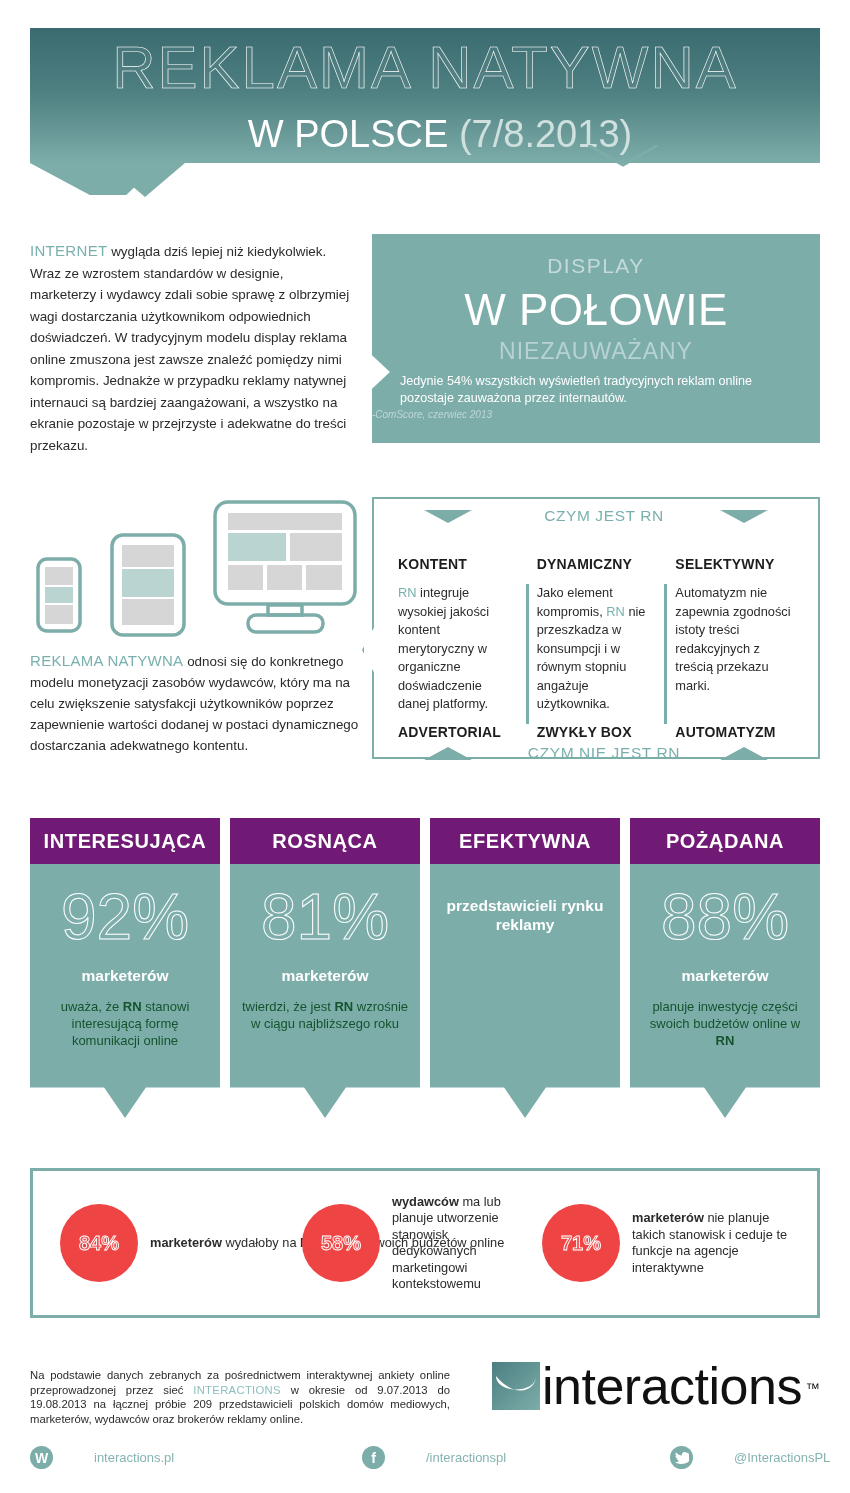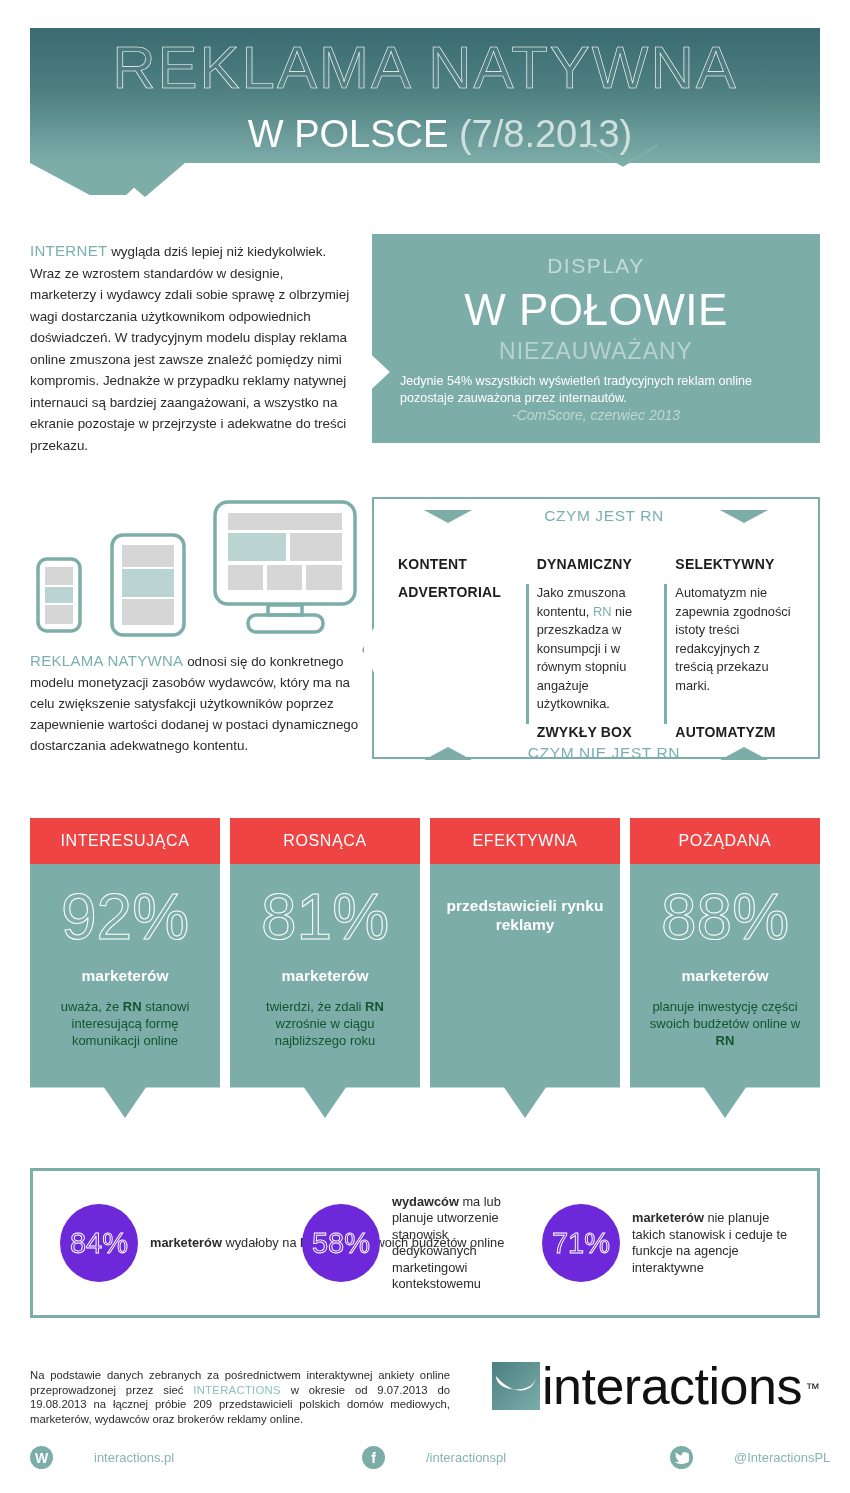--- a/index.html
+++ b/index.html
@@ -68,21 +68,21 @@
   }
   .db-eyebrow2 {
     text-align: center; color: rgba(255,255,255,0.45);
     font-size: 23px; letter-spacing: 1px; font-weight: 300; margin-top: 2px;
   }
   .db-note {
     color: #ffffff; font-size: 12.6px; line-height: 17px;
     margin-top: 8px; padding: 0 28px;
   }
   .db-src {
-    text-align: center; color: rgba(255,255,255,0.5); font-size: 14px;
+    color: rgba(255,255,255,0.5); font-size: 10px;
     font-style: italic; line-height: 16px;
   }
 
   
   .devices { position: absolute; left: 30px; top: 497px; width: 330px; height: 145px; }
   .dev-label-block {
     position: absolute; left: 30px; top: 650px; width: 330px;
     font-size: 13.4px; line-height: 21px; color: #2b2b2b;
   }
   .dev-label-block .kw { color: #79b0ae; font-size: 15px; letter-spacing: .3px; }
@@ -123,23 +123,23 @@
   .rn-col p { font-size: 12.8px; line-height: 18.5px; color: #2b2b2b; min-height: 140px; }
   .rn-col p .kw { color: #79b0ae; }
   .rn-col h5 { font-size: 14px; font-weight: bold; color: #1d1d1d; letter-spacing: .2px; }
 
   
   .stats { position: absolute; left: 30px; top: 818px; width: 790px; height: 320px; }
   .stat {
     position: absolute; top: 0; width: 190px; height: 300px;
   }
   .stat-head {
-    height: 46px; background: #ef4444; color: #ffffff;
+    height: 46px; background: #701a75; color: #ffffff;
     display: flex; align-items: center; justify-content: center;
-    font-size: 16px; letter-spacing: .6px; font-weight: 400;
+    font-size: 20px; letter-spacing: .6px; font-weight: 700;
   }
   .stat-body {
     height: 254px; background: #7cada9; position: relative;
     clip-path: polygon(0 0, 100% 0, 100% 88%, 61% 88%, 50% 100%, 39% 88%, 0 88%);
     padding-top: 18px;
   }
   .stat-num {
     text-align: center; font-size: 64px; font-weight: 300; line-height: 70px;
     color: rgba(255,255,255,0.02);
     -webkit-text-stroke: 1px #ffffff;
@@ -161,23 +161,23 @@
   .circ-border {
     position: absolute; inset: 0; border: 3px solid #7cada9;
     clip-path: polygon(0 0, 100% 0, 100% 100%, 82% 100%, 78.5% 118%, 75% 100%, 0 100%);
   }
   .circ-notch {
     position: absolute; left: 588px; top: 145px; width: 70px; height: 24px;
   }
   .circ-row { position: absolute; inset: 0; display: flex; align-items: center; }
   .circ-item { display: flex; align-items: center; }
   .circle {
-    width: 78px; height: 78px; border-radius: 50%; background: #6d28d9;
+    width: 78px; height: 78px; border-radius: 50%; background: #ef4444;
     display: flex; align-items: center; justify-content: center;
-    font-size: 29px; font-weight: 400;
+    font-size: 20px; font-weight: 700;
     color: rgba(255,255,255,0.05);
     -webkit-text-stroke: 0.9px #ffffff;
     flex: 0 0 78px;
   }
   .circ-text { font-size: 12.8px; line-height: 16.5px; color: #2b2b2b; margin-left: 12px; }
   .circ-text b { font-weight: bold; }
 
   
   .foot-note {
     position: absolute; left: 30px; top: 1368px; width: 420px;
@@ -257,25 +257,26 @@
 
   <div class="rn-box">
     <div class="rn-head">
       <div class="rn-arrow-d" style="left:50px"></div>
       <span>CZYM JEST RN</span>
       <div class="rn-arrow-d" style="right:50px"></div>
     </div>
     <div class="rn-cols">
       <div class="rn-col">
         <h4>KONTENT</h4>
+        <p><span></span><span class="kw">RN</span><span> integruje wysokiej jakości kontent merytoryczny w organiczne doświadczenie danej platformy.</span></p>
         <h5>ADVERTORIAL</h5>
       </div>
       <div class="rn-col">
         <h4>DYNAMICZNY</h4>
-        <p><span>Jako zmuszona kontentu, </span><span class="kw">RN</span><span> nie przeszkadza w konsumpcji i w równym stopniu angażuje użytkownika.</span></p>
+        <p><span>Jako element kompromis, </span><span class="kw">RN</span><span> nie przeszkadza w konsumpcji i w równym stopniu angażuje użytkownika.</span></p>
         <h5>ZWYKŁY BOX</h5>
       </div>
       <div class="rn-col">
         <h4>SELEKTYWNY</h4>
         <p><span>Automatyzm nie zapewnia zgodności istoty treści redakcyjnych z treścią przekazu marki.</span><span class="kw"></span><span></span></p>
         <h5>AUTOMATYZM</h5>
       </div>
     </div>
     <div class="rn-foot">
       <div class="rn-arrow-u" style="left:50px"></div>
@@ -292,21 +293,21 @@
         <div class="stat-num">92%</div>
         <div class="stat-who">marketerów</div>
         <div class="stat-desc"><span>uważa, że </span><b>RN</b><span> stanowi interesującą formę komunikacji online</span></div>
       </div>
     </div>
     <div class="stat" style="left:200px">
       <div class="stat-head">ROSNĄCA</div>
       <div class="stat-body">
         <div class="stat-num">81%</div>
         <div class="stat-who">marketerów</div>
-        <div class="stat-desc"><span>twierdzi, że zdali </span><b>RN</b><span> wzrośnie w ciągu najbliższego roku</span></div>
+        <div class="stat-desc"><span>twierdzi, że jest </span><b>RN</b><span> wzrośnie w ciągu najbliższego roku</span></div>
       </div>
     </div>
     <div class="stat" style="left:400px">
       <div class="stat-head">EFEKTYWNA</div>
       <div class="stat-body">
         <div class="stat-who">przedstawicieli rynku reklamy</div>
       </div>
     </div>
     <div class="stat" style="left:600px">
       <div class="stat-head">POŻĄDANA</div>

